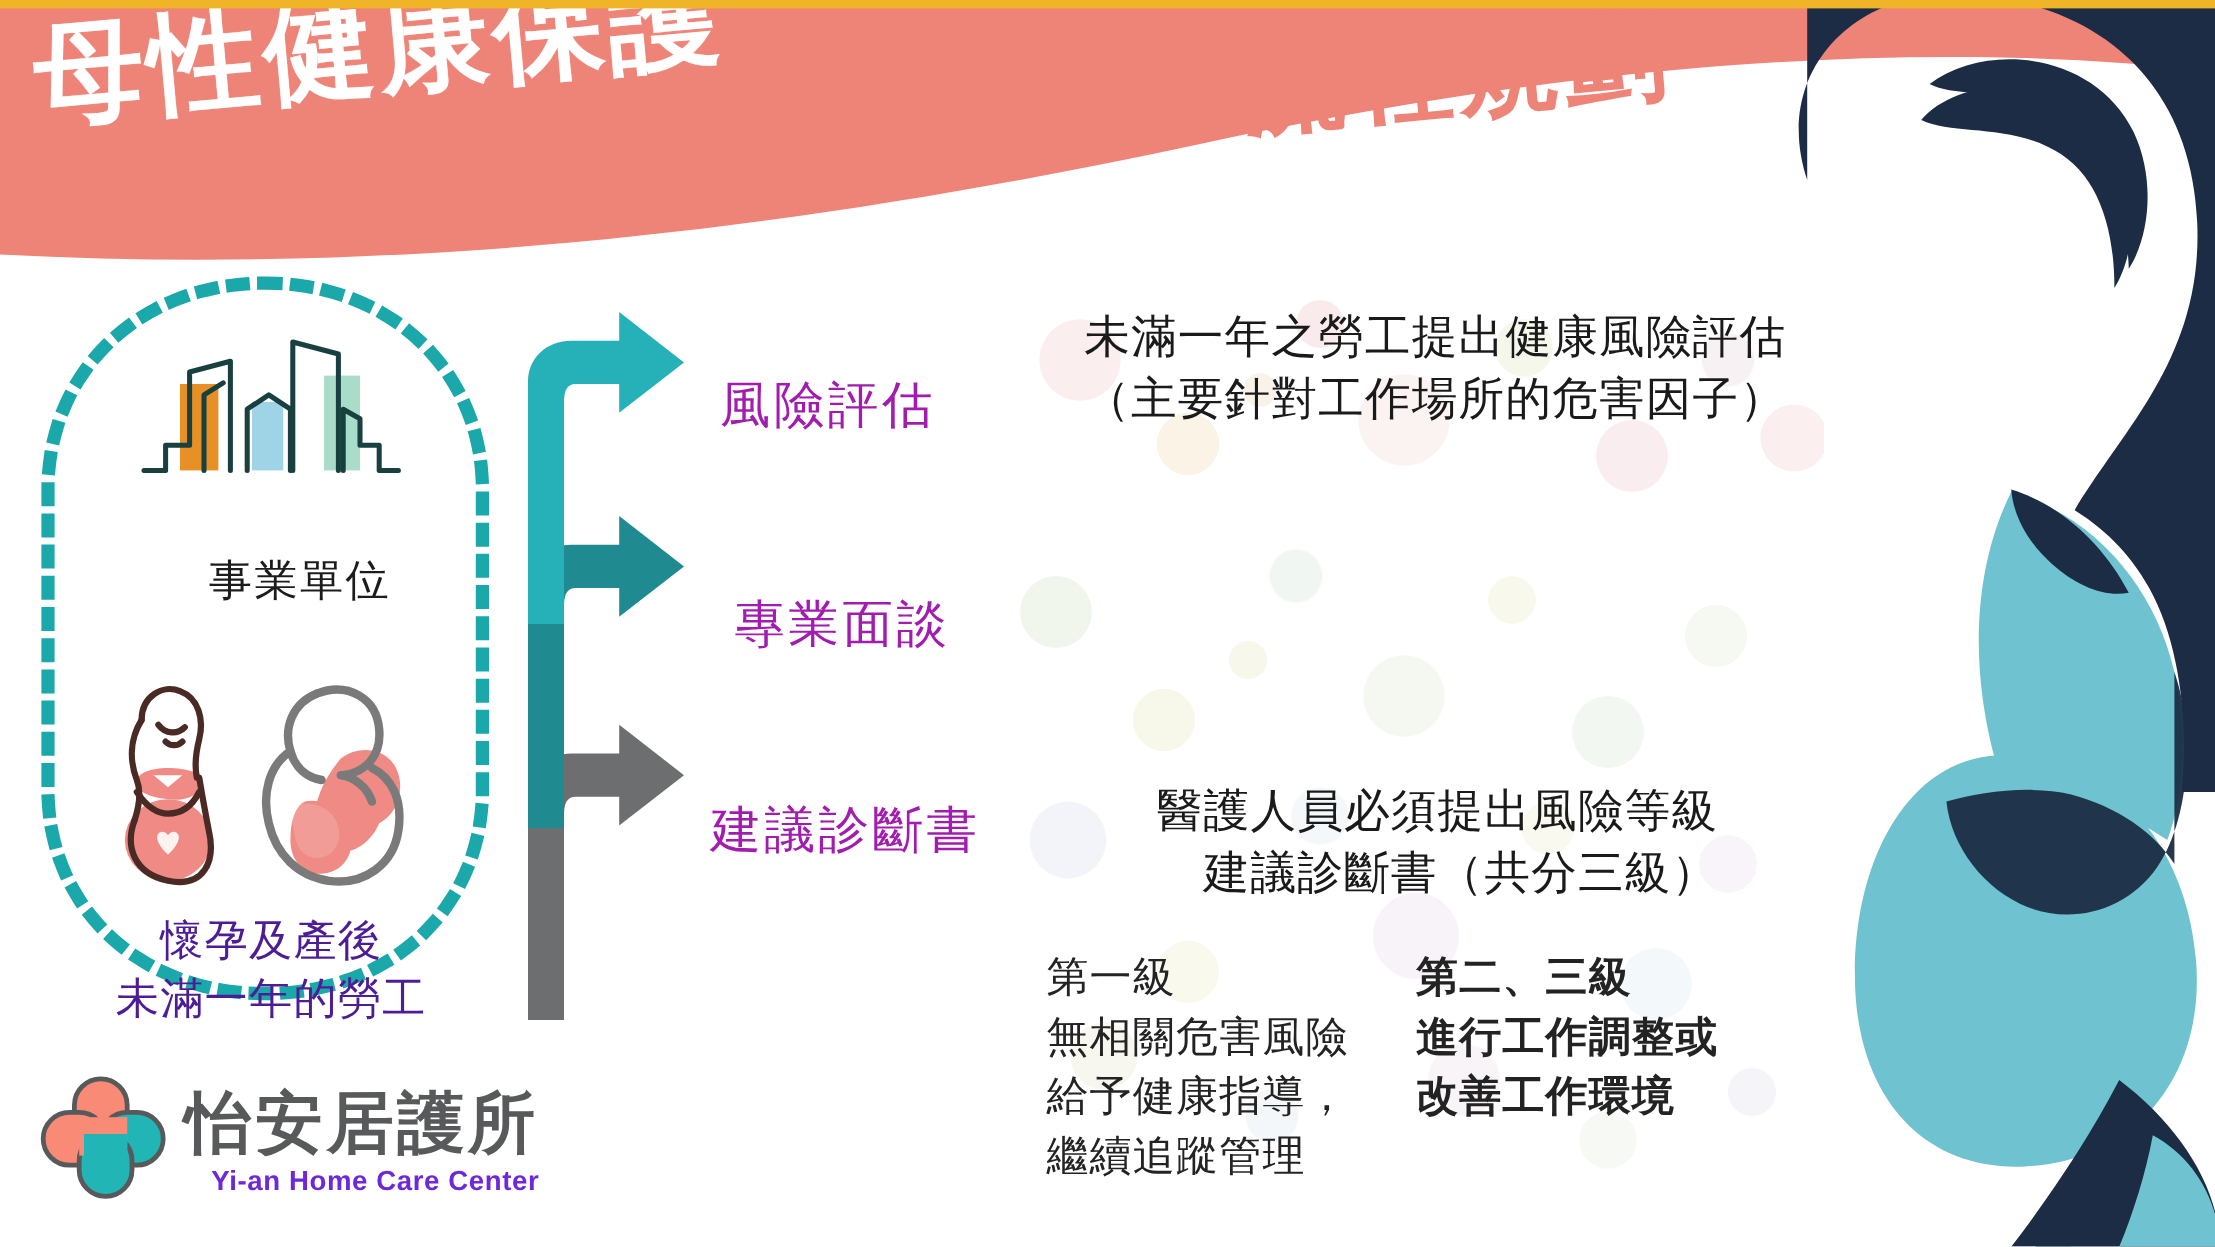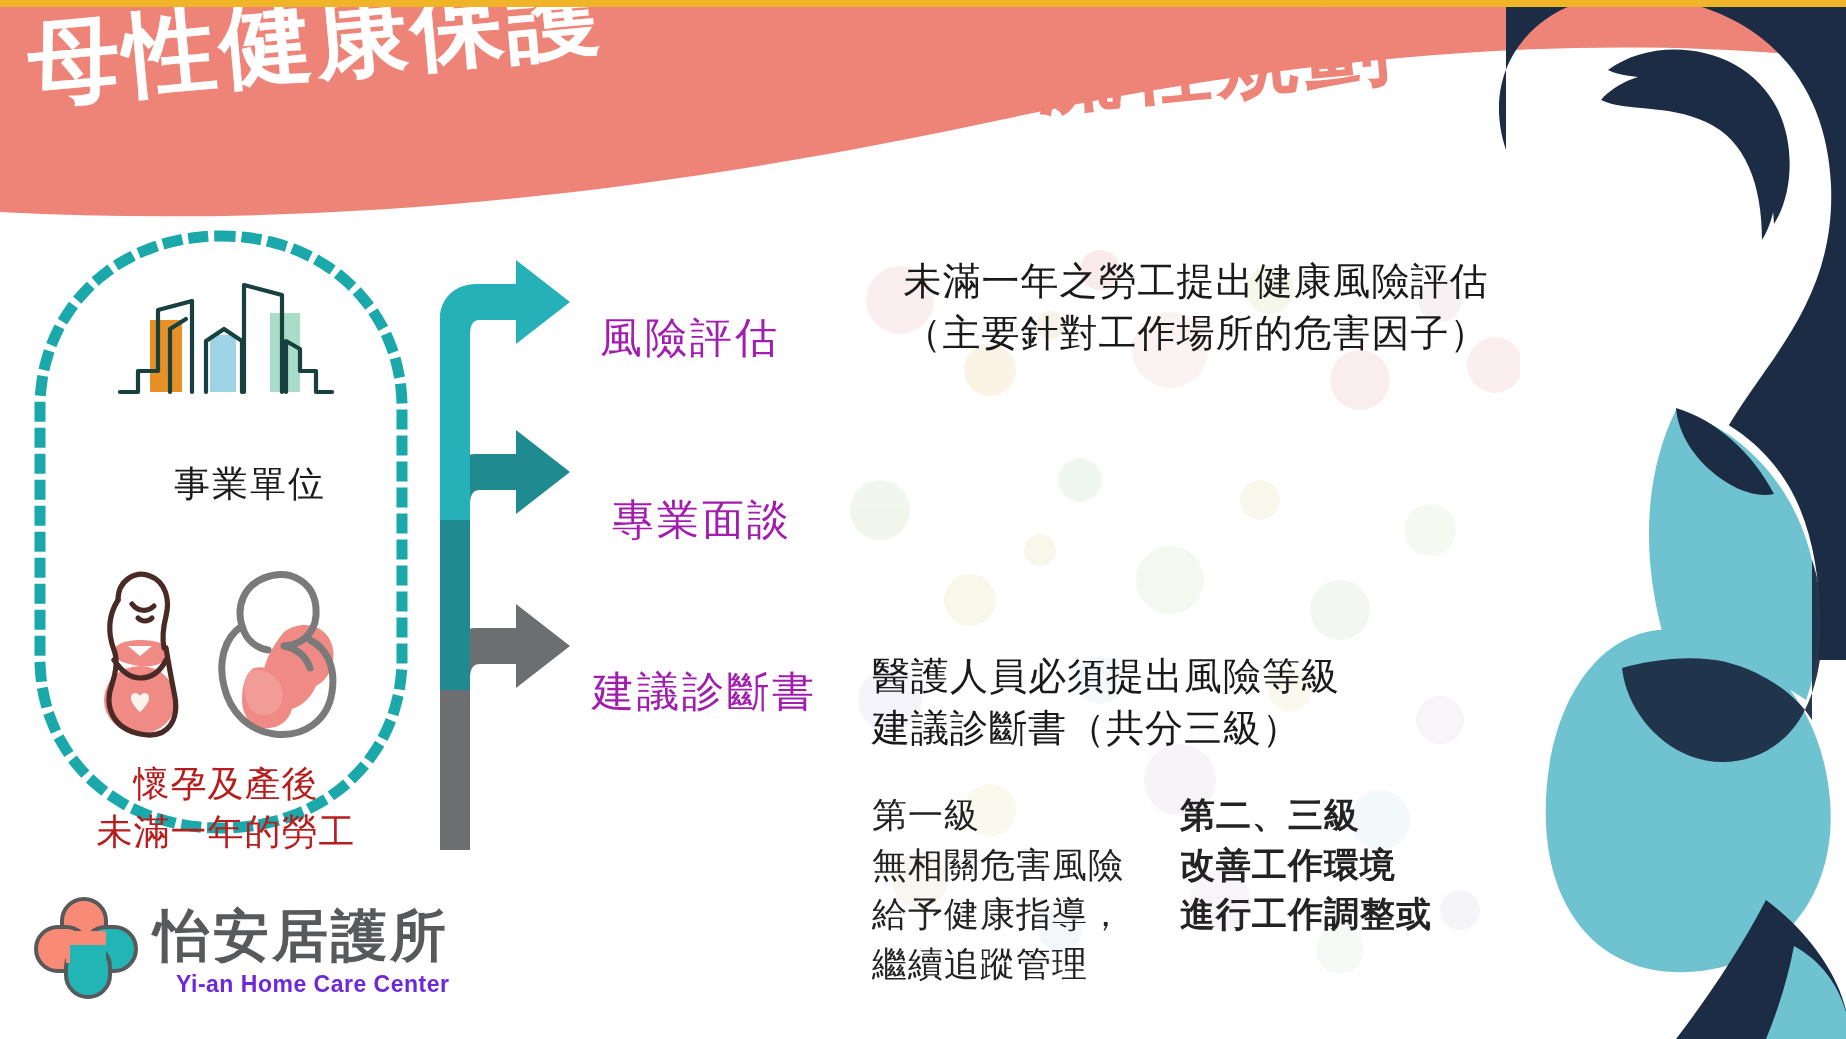--- a/index.html
+++ b/index.html
@@ -44,21 +44,21 @@
   .biz-label{
     position:absolute;left:46px;top:460px;width:408px;text-align:center;z-index:5;
     font-size:36px;color:#1c1c1c;letter-spacing:2px;font-weight:400;
   }
 
   .worker-icons{position:absolute;left:78px;top:560px;width:290px;height:180px;z-index:5;}
   .worker-icons svg{display:block;width:290px;height:180px;}
 
   .worker-label{
     position:absolute;left:36px;top:760px;width:380px;text-align:center;z-index:5;
-    font-size:36px;color:#b91c1c;line-height:1.32;letter-spacing:1px;
+    font-size:36px;color:#4c1d95;line-height:1.32;letter-spacing:1px;
   }
 
   
   .logo{position:absolute;left:24px;top:885px;width:450px;height:130px;z-index:6;}
   .logo .mark{position:absolute;left:8px;top:8px;width:108px;height:108px;}
   .logo .mark svg{display:block;width:108px;height:108px;}
   .logo .brand-cn{
     position:absolute;left:130px;top:14px;font-size:56px;font-weight:700;
     color:#58595b;letter-spacing:3px;white-space:nowrap;
   }
@@ -78,21 +78,21 @@
   #step-label-0{left:600px;top:310px;}
   #step-label-1{left:612px;top:492px;}
   #step-label-2{left:592px;top:664px;}
 
   
   .desc{
     position:absolute;z-index:5;font-size:38px;color:#1a1a1a;line-height:1.38;letter-spacing:1px;
   }
   #desc-0{left:866px;top:255px;width:660px;text-align:center;}
   #desc-1{left:872px;top:472px;width:590px;text-align:center;}
-  #desc-2{left:872px;top:650px;width:560px;text-align:left;}
+  #desc-2{left:872px;top:650px;width:560px;text-align:right;}
 
   .desc .l{display:block;white-space:nowrap;}
 
   
   .grade{
     position:absolute;z-index:5;font-size:35px;color:#232323;line-height:1.42;letter-spacing:1px;
   }
   #grade-0{left:872px;top:790px;}
   #grade-1{left:1180px;top:790px;font-weight:bold;}
   .grade .l{display:block;white-space:nowrap;}
@@ -321,17 +321,17 @@
   </div>
 
   <div class="grade" id="grade-0">
     <span class="l">第一級</span>
     <span class="l">無相關危害風險</span>
     <span class="l">給予健康指導，</span>
     <span class="l">繼續追蹤管理</span>
   </div>
   <div class="grade" id="grade-1">
     <span class="l">第二、三級</span>
+    <span class="l">進行工作調整或</span>
     <span class="l">改善工作環境</span>
-    <span class="l">進行工作調整或</span>
   </div>
 
 </div>
 
 </body></html>

